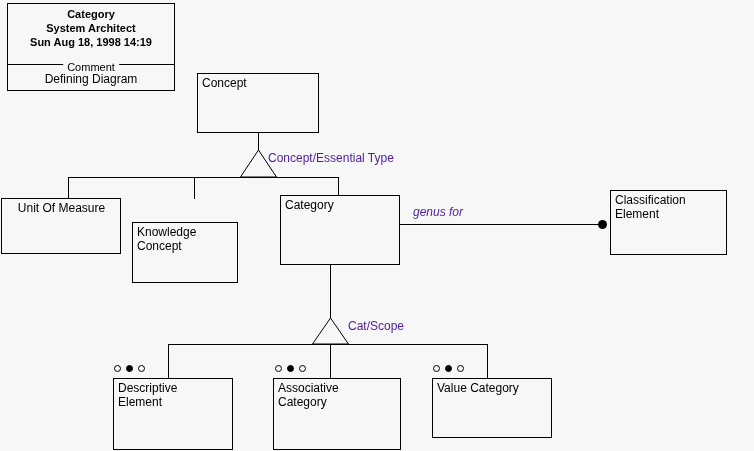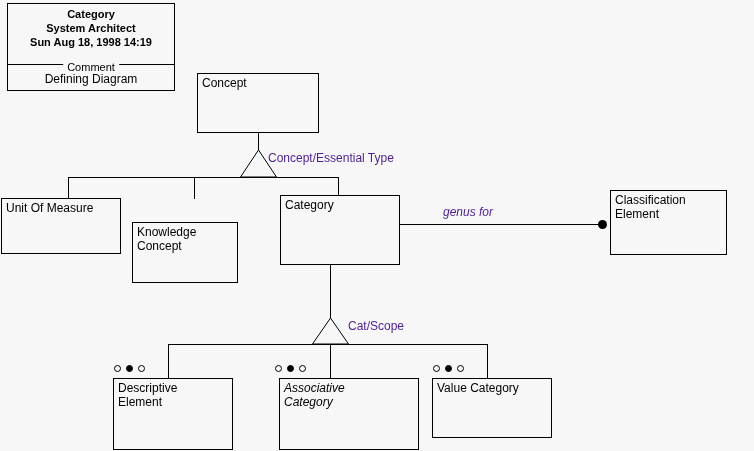--- a/index.html
+++ b/index.html
@@ -156,21 +156,21 @@
     <div class="comment-rule">
       <span class="comment-label">Comment</span>
     </div>
     <div class="comment-body">Defining Diagram</div>
   </div>
 
   <div class="entity" style="left:197px; top:73px; width:122px; height:60px;">
     <div class="ename">Concept</div>
   </div>
 
-  <div class="entity" style="left:1px; top:198px; width:120px; height:56px;">
+  <div class="entity" style="left:1px; top:198px; width:120px; height:56px;text-align:center;">
     <div class="ename">Unit Of Measure</div>
   </div>
 
   <div class="entity" style="left:132px; top:198px; width:106px; height:61px;margin-top:24px;">
     <div class="ename">Knowledge
 Concept</div>
   </div>
 
   <div class="entity" style="left:280px; top:195px; width:120px; height:70px;">
     <div class="ename">Category</div>
@@ -179,21 +179,21 @@
   <div class="entity" style="left:610px; top:190px; width:117px; height:65px;">
     <div class="ename">Classification
 Element</div>
   </div>
 
   <div class="entity" style="left:113px; top:378px; width:120px; height:72px;">
     <div class="ename">Descriptive
 Element</div>
   </div>
 
-  <div class="entity" style="left:279px; top:378px; width:140px; height:72px;font-style:italic;">
+  <div class="entity" style="left:273px; top:378px; width:128px; height:72px;">
     <div class="ename">Associative
 Category</div>
   </div>
 
   <div class="entity" style="left:432px; top:378px; width:120px; height:60px;">
     <div class="ename">Value Category</div>
   </div>
 
   <div class="vline" style="left:258px; top:133px; height:18px;"></div>
 
@@ -206,21 +206,21 @@
   <div class="hline" style="left:68px; top:177px; width:271px;"></div>
 
   <div class="vline" style="left:68px;  top:177px; height:22px;"></div>
   <div class="vline" style="left:194px; top:177px; height:22px;"></div>
   <div class="vline" style="left:338px; top:177px; height:19px;"></div>
 
   <div class="rel-label" style="left:268px; top:151px;">Concept/Essential Type</div>
 
   <div class="hline" style="left:400px; top:224px; width:202px;"></div>
   <div class="dot-filled" style="left:598px; top:220px;"></div>
-  <div class="rel-label italic" style="left:413px; top:205px;margin-left:30px;">genus for</div>
+  <div class="rel-label italic" style="left:413px; top:205px;">genus for</div>
 
   <div class="vline" style="left:330px; top:265px; height:53px;"></div>
 
   <div class="gen-tri" style="left:312px; top:318px;">
     <svg width="37" height="27" viewBox="0 0 37 27">
       <polygon points="18.5,0 0.5,26 36.5,26" fill="#f7f7f7" stroke="#000" stroke-width="1"></polygon>
     </svg>
   </div>
 
   <div class="hline" style="left:168px; top:344px; width:320px;"></div>

